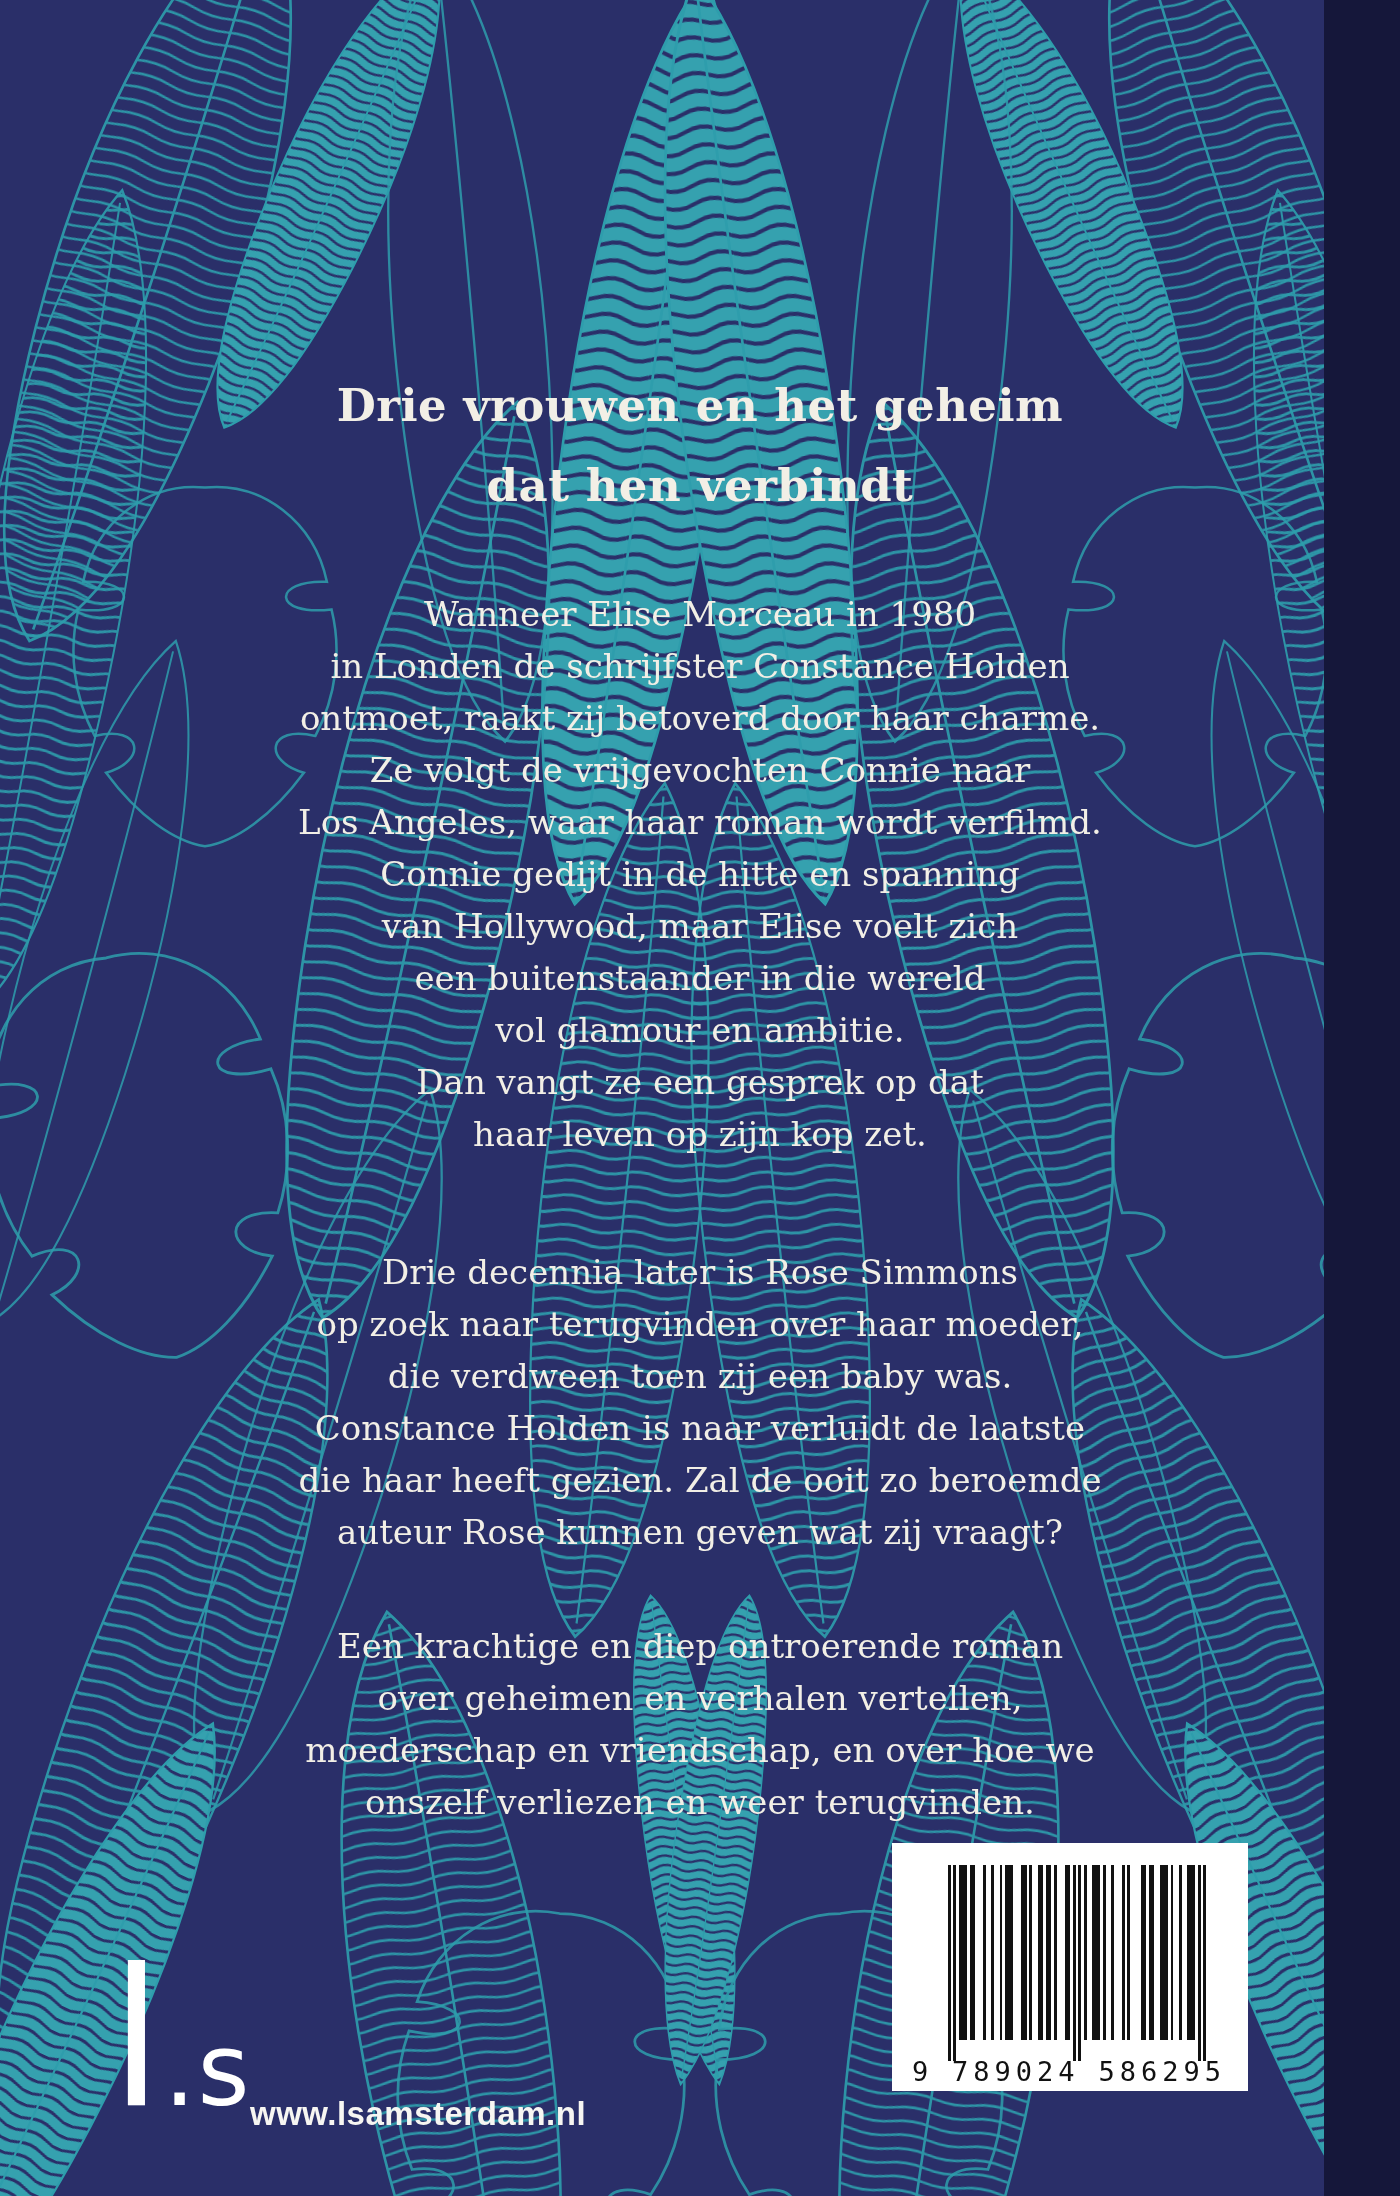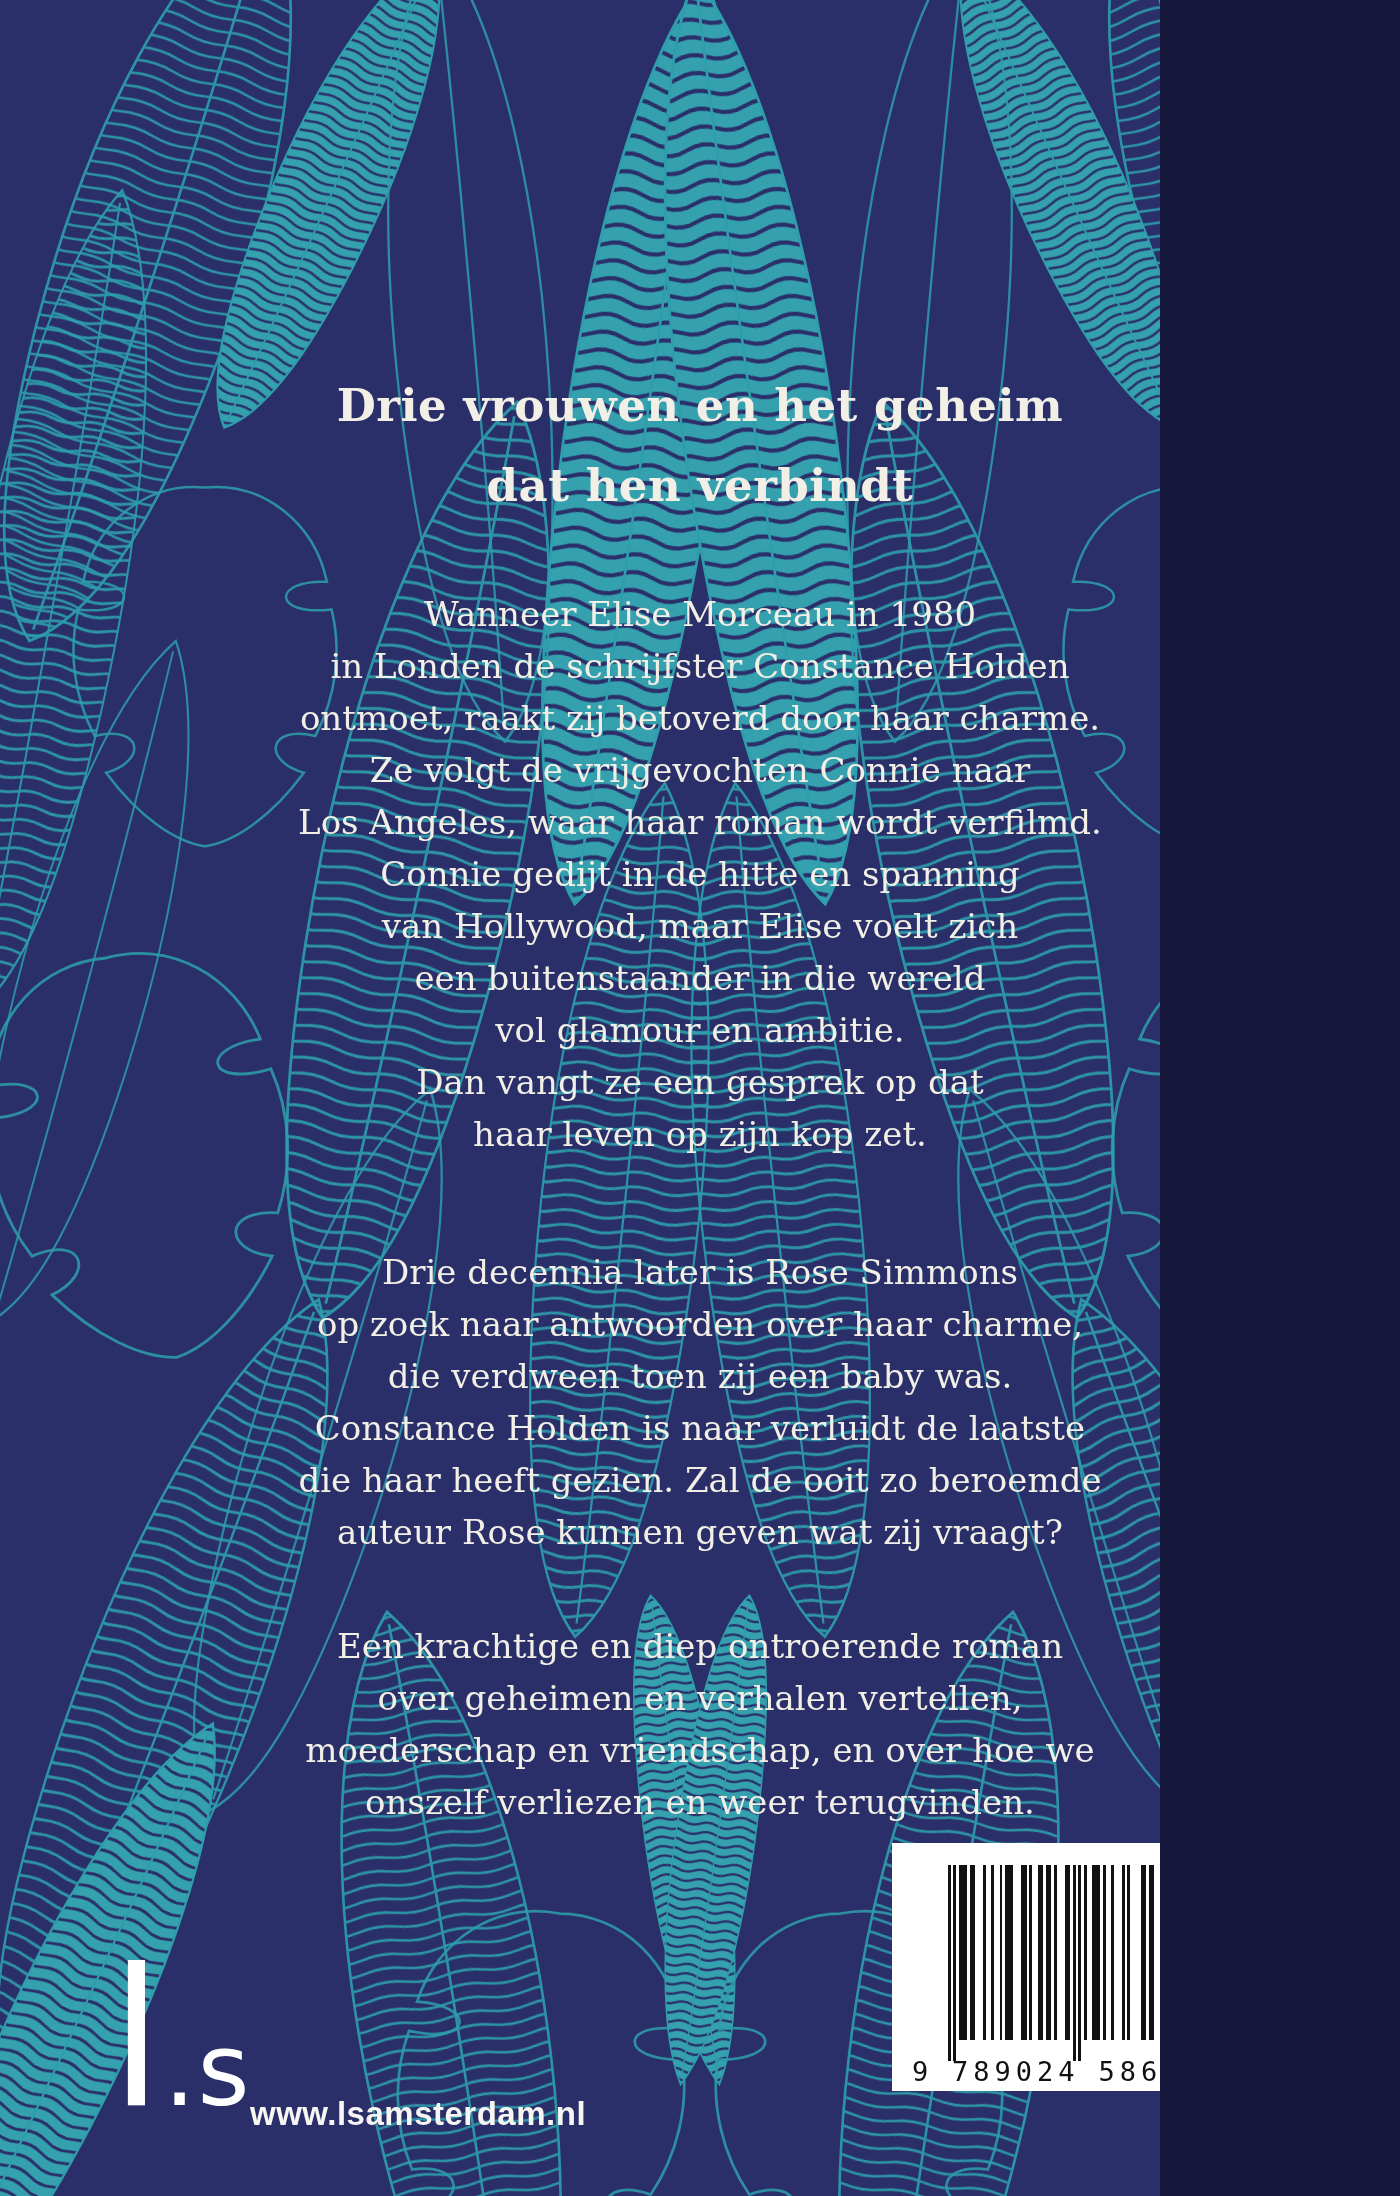--- a/index.html
+++ b/index.html
@@ -1,18 +1,18 @@
 <!DOCTYPE html>
 <html><head>
 <meta charset="utf-8">
 <style>
   html,body{margin:0;padding:0;background:#15173a;}
   .page{
     position:relative;
-    width:1160px;height:2196px;
+    width:1324px;height:2196px;
     overflow:hidden;
     background:#d946ef;
     font-family:"DejaVu Serif", serif;
   }
   .bg{position:absolute;left:0;top:0;width:1400px;height:2196px;}
   use.lf-lines{fill:url(#pw); stroke:#2e9dac; stroke-width:2; opacity:.92;}
   use.lf-solid{fill:url(#ps); stroke:#2e9dac; stroke-width:2.5;}
   use.lf-outline{fill:none; stroke:#2e9dac; stroke-width:2.2; opacity:.85;}
 
   .txt{
@@ -118,21 +118,21 @@
 ontmoet, raakt zij betoverd door haar charme.
 Ze volgt de vrijgevochten Connie naar
 Los Angeles, waar haar roman wordt verfilmd.
 Connie gedijt in de hitte en spanning
 van Hollywood, maar Elise voelt zich
 een buitenstaander in die wereld
 vol glamour en ambitie.
 Dan vangt ze een gesprek op dat
 haar leven op zijn kop zet.</div>
   <div class="txt para p2">Drie decennia later is Rose Simmons
-op zoek naar antwoorden over haar charme,
+op zoek naar terugvinden over haar moeder,
 die verdween toen zij een baby was.
 Constance Holden is naar verluidt de laatste
 die haar heeft gezien. Zal de ooit zo beroemde
 auteur Rose kunnen geven wat zij vraagt?</div>
   <div class="txt para p3">Een krachtige en diep ontroerende roman
 over geheimen en verhalen vertellen,
 moederschap en vriendschap, en over hoe we
 onszelf verliezen en weer terugvinden.</div>
 
   <div class="barcode-box">

